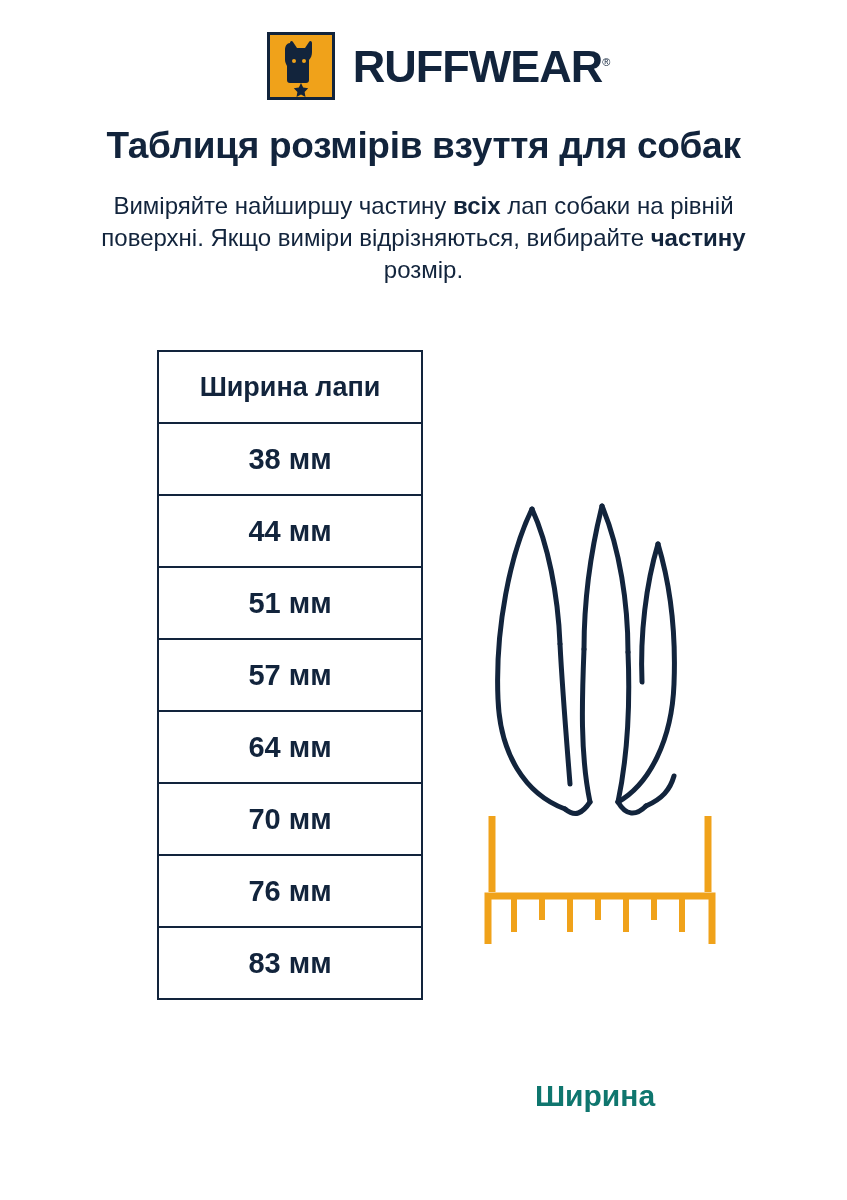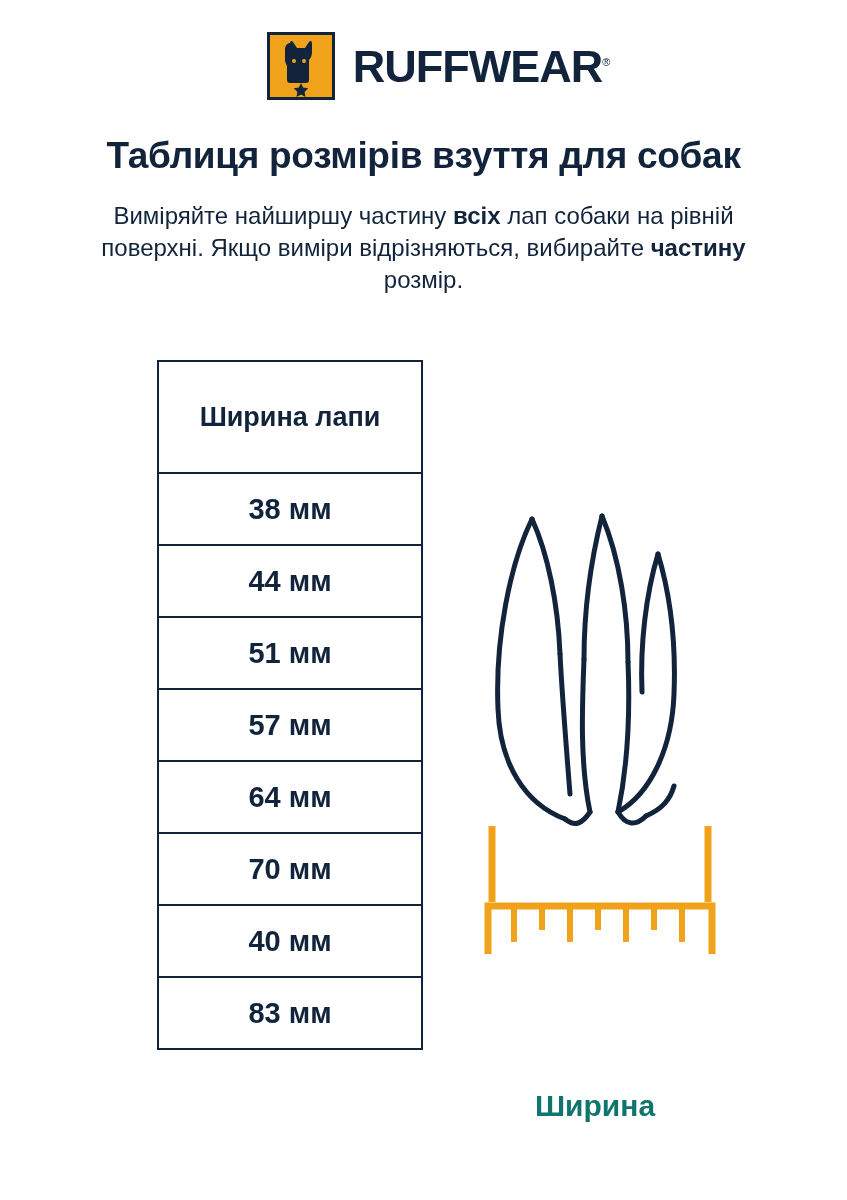--- a/index.html
+++ b/index.html
@@ -53,21 +53,21 @@
   }
 
   .logo-reg {
     font-size: 11px;
     vertical-align: super;
     font-weight: normal;
   }
 
   
   h1.title {
-    margin-top: 34px;
+    margin-top: 24px;
     font-size: 37px;
     line-height: 1.18;
     font-weight: bold;
     text-align: right;
     letter-spacing: -0.3px;
     max-width: 640px;
   }
 
   p.subtitle {
     margin-top: 22px;
@@ -100,21 +100,21 @@
     border: 2px solid #12243c;
     text-align: center;
     font-size: 29px;
     font-weight: bold;
     height: 72px;
     color: #12243c;
     padding: 0;
   }
   .size-table th {
     font-size: 27px;
-    height: 112px;
+    height: 72px;
   }
 
   
   .paw-wrap {
     position: absolute;
     left: 470px;
     top: 170px;
     width: 260px;
     height: 460px;
   }
@@ -177,21 +177,21 @@
         <tr>
             <td>57 мм</td>
           </tr>
         <tr>
             <td>64 мм</td>
           </tr>
         <tr>
             <td>70 мм</td>
           </tr>
         <tr>
-            <td>40 мм</td>
+            <td>76 мм</td>
           </tr>
         <tr>
             <td>83 мм</td>
           </tr>
       </tbody>
     </table>
 
     <div class="paw-wrap">
       <svg class="paw-svg" width="260" height="460" viewBox="0 0 260 460">
         <g fill="none" stroke="#12243c" stroke-width="5" stroke-linecap="round" stroke-linejoin="round">

